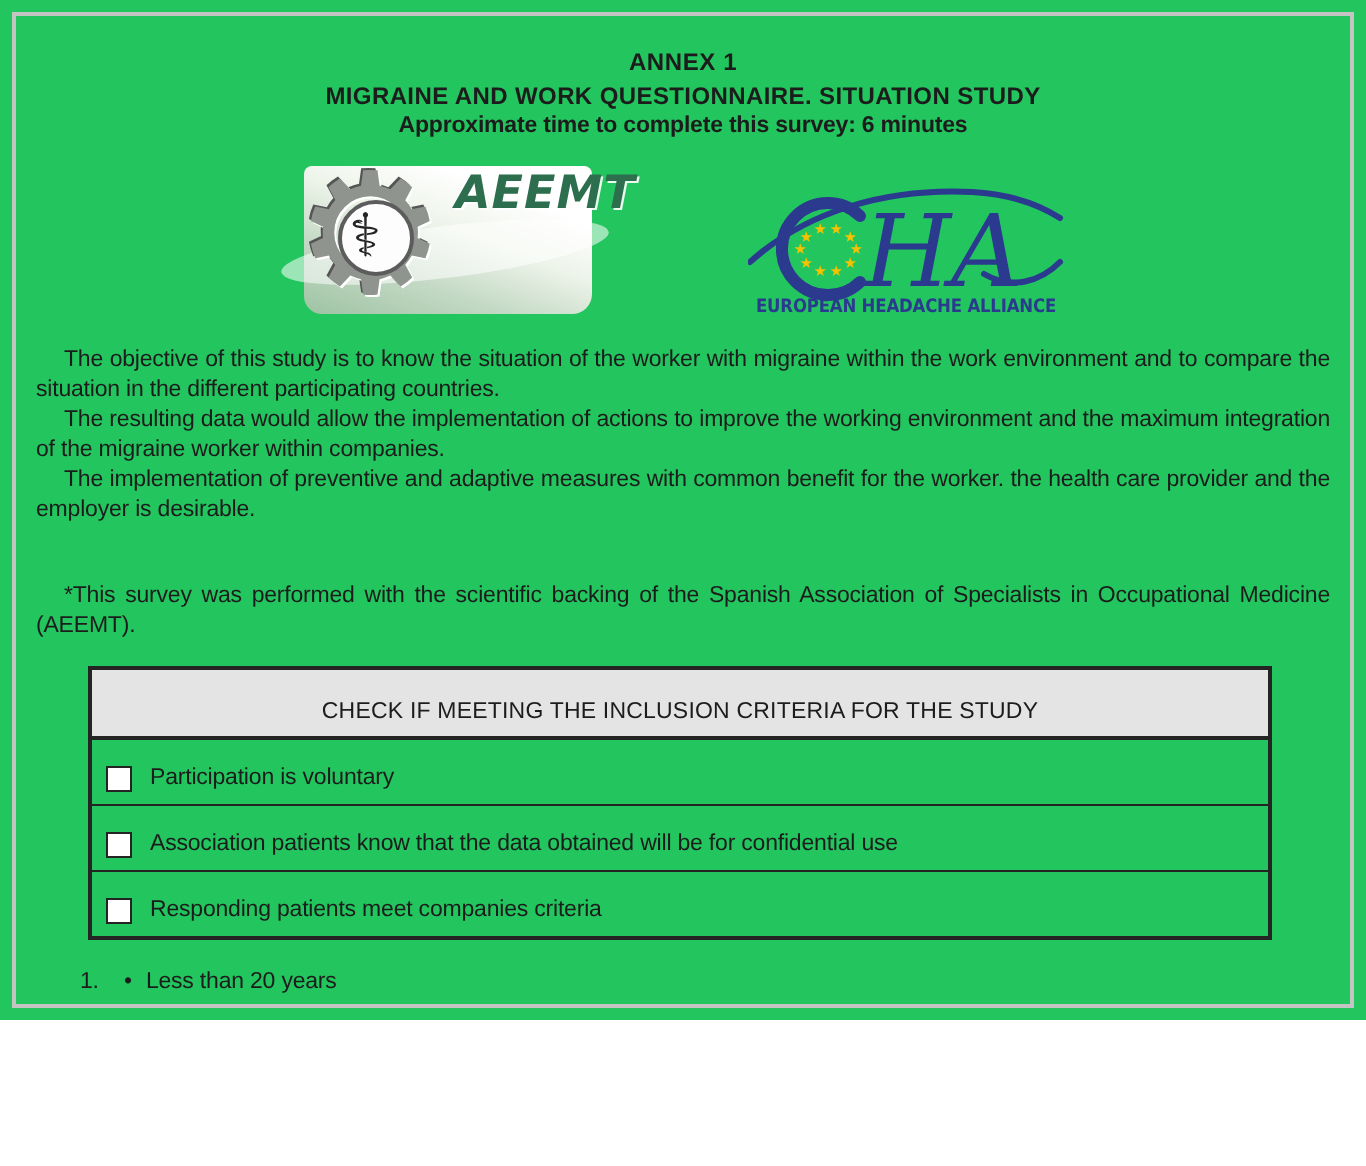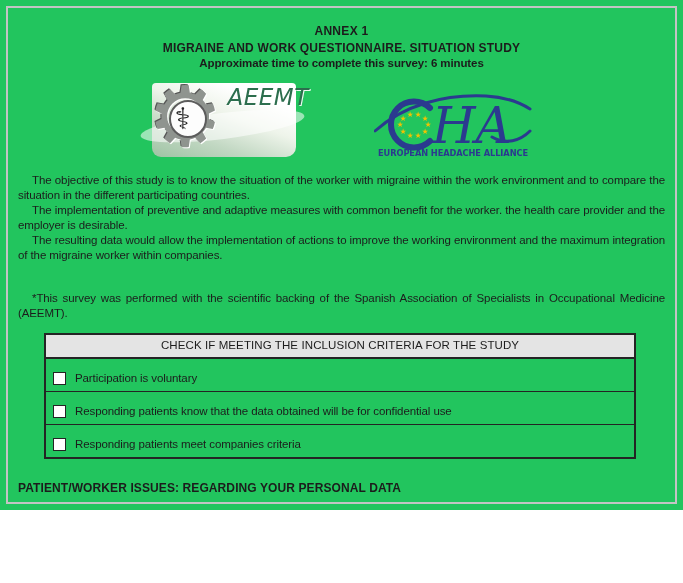--- a/index.html
+++ b/index.html
@@ -57,41 +57,41 @@
     background: #fdfdfd; border: 2px solid #5c5c5c;
   }
   .caduceus-glyph {
     position: absolute; left: 27px; top: 21px;
     font-family: "DejaVu Sans", sans-serif;
     font-size: 30px; line-height: 34px; color: #252525;
   }
   .aeemt-word {
     position: absolute; left: 76px; top: 7px;
     font-family: "DejaVu Sans", sans-serif;
-    font-style: italic; font-weight: normal; font-size: 23px;
+    font-style: italic; font-weight: bold; font-size: 23px;
     letter-spacing: 0.5px;
     text-shadow: 1px 1px 0 rgba(255,255,255,0.9);
   }
   .eha-logo { width: 158px; height: 70px; margin-top: 6px; }
 
   
   .intro { margin-top: 13px; }
   .intro p { text-align: justify; text-indent: 14px; }
   .note { margin-top: 28px; text-align: justify; text-indent: 14px; }
 
   
   .criteria-table {
     width: 592px; margin: 12px 0 0 26px;
     border-collapse: collapse;
     border: 2px solid #242424;
   }
   .criteria-table th {
     background: #e4e4e4;
     font-weight: normal; font-size: 11.5px;
-    text-align: center; padding: 3px 4px 4px;
+    text-align: center; padding: 14px 4px 4px;
     border: 2px solid #242424;
     letter-spacing: 0.1px;
   }
   .criteria-table td {
     border: 1.6px solid #242424;
     padding: 12px 8px 5px 7px;
   }
   .crit-row { display: flex; align-items: flex-start; }
   .checkbox {
     flex: 0 0 auto;
@@ -160,23 +160,23 @@
 
           <text x="79" y="67" text-anchor="middle" font-family="DejaVu Sans, sans-serif" font-weight="bold" font-size="9.2" fill="#2b3a8f" textLength="150" lengthAdjust="spacingAndGlyphs">EUROPEAN HEADACHE ALLIANCE</text>
         </svg>
       </div>
     </div>
 
     <div class="intro">
 
         <p>The objective of this study is to know the situation of the worker with migraine within the work environment and to compare the situation in the different participating countries.</p>
 
+        <p>The resulting data would allow the implementation of actions to improve the working environment and the maximum integration of the migraine worker within companies.</p>
+
         <p>The implementation of preventive and adaptive measures with common benefit for the worker. the health care provider and the employer is desirable.</p>
-
-        <p>The resulting data would allow the implementation of actions to improve the working environment and the maximum integration of the migraine worker within companies.</p>
 
       <p class="note">*This survey was performed with the scientific backing of the Spanish Association of Specialists in Occupational Medicine (AEEMT).</p>
     </div>
 
     <table class="criteria-table">
       <thead>
         <tr>
           <th>CHECK IF MEETING THE INCLUSION CRITERIA FOR THE STUDY</th>
         </tr>
       </thead>
@@ -188,39 +188,38 @@
                 <span class="checkbox"></span>
                 <span>Participation is voluntary</span>
               </div>
             </td>
           </tr>
 
           <tr>
             <td>
               <div class="crit-row">
                 <span class="checkbox"></span>
-                <span>Responding patients know that the data obtained will be for confidential use</span>
+                <span>Association patients know that the data obtained will be for confidential use</span>
               </div>
             </td>
           </tr>
 
           <tr>
             <td>
               <div class="crit-row">
                 <span class="checkbox"></span>
                 <span>Responding patients meet companies criteria</span>
               </div>
             </td>
           </tr>
 
 
       </tbody>
     </table>
 
-    <div class="section-heading">PATIENT/WORKER ISSUES: REGARDING YOUR PERSONAL DATA</div>
 
     <div class="q-item">
       <span class="q-num">1.</span>
       <div class="q-body">
         <div class="q-options">
           <div class="option-line">
             <span class="bullet">•</span>
             <span>Less than 20 years</span>
           </div>
         </div>

